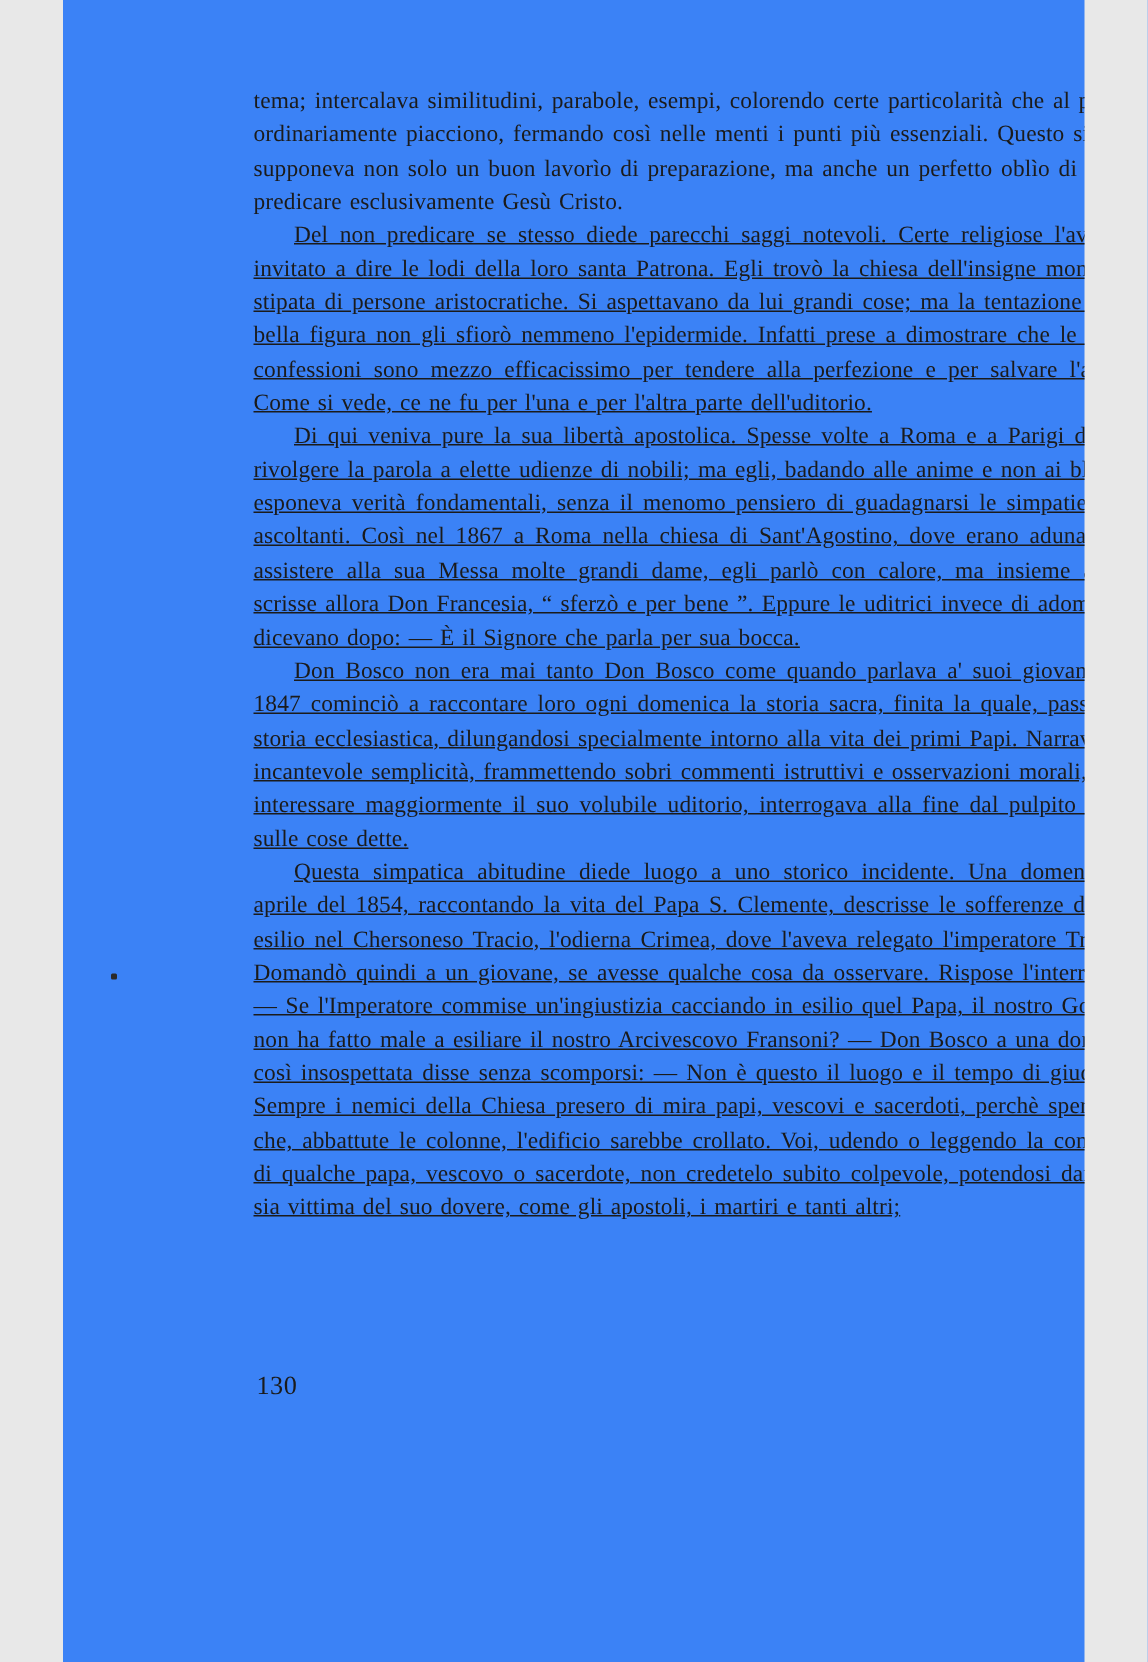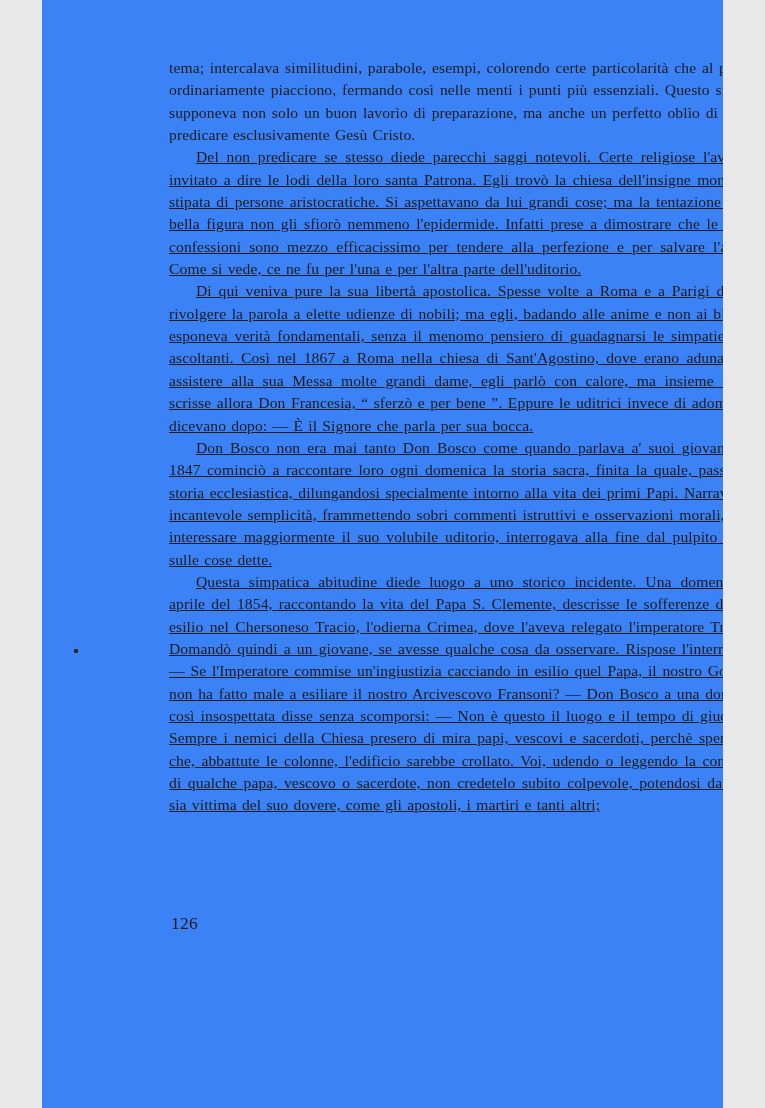--- a/index.html
+++ b/index.html
@@ -62,15 +62,15 @@
   <span class="scan-artifact-dot"></span>
 
   <div class="text-block">
     <p>tema; intercalava similitudini, parabole, esempi, colorendo certe particolarità che al popolo ordinariamente piacciono, fermando così nelle menti i punti più essenziali. Questo sistema supponeva non solo un buon lavorìo di preparazione, ma anche un perfetto oblìo di sè per predicare esclusivamente Gesù Cristo.</p>
     <p class="indent">Del non predicare se stesso diede parecchi saggi notevoli. Certe religiose l'avevano invitato a dire le lodi della loro santa Patrona. Egli trovò la chiesa dell'insigne monastero stipata di persone aristocratiche. Si aspettavano da lui grandi cose; ma la tentazione di far bella figura non gli sfiorò nemmeno l'epidermide. Infatti prese a dimostrare che le buone confessioni sono mezzo efficacissimo per tendere alla perfezione e per salvare l'anima. Come si vede, ce ne fu per l'una e per l'altra parte dell'uditorio.</p>
     <p class="indent">Di qui veniva pure la sua libertà apostolica. Spesse volte a Roma e a Parigi dovette rivolgere la parola a elette udienze di nobili; ma egli, badando alle anime e non ai blasoni, esponeva verità fondamentali, senza il menomo pensiero di guadagnarsi le simpatie degli ascoltanti. Così nel 1867 a Roma nella chiesa di Sant'Agostino, dove erano adunate per assistere alla sua Messa molte grandi dame, egli parlò con calore, ma insieme anche, scrisse allora Don Francesia, “ sferzò e per bene ”. Eppure le uditrici invece di adombrarsi dicevano dopo: — È il Signore che parla per sua bocca.</p>
     <p class="indent">Don Bosco non era mai tanto Don Bosco come quando parlava a' suoi giovani. Nel 1847 cominciò a raccontare loro ogni domenica la storia sacra, finita la quale, passò alla storia ecclesiastica, dilungandosi specialmente intorno alla vita dei primi Papi. Narrava con incantevole semplicità, frammettendo sobri commenti istruttivi e osservazioni morali, e per interessare maggiormente il suo volubile uditorio, interrogava alla fine dal pulpito alcuni sulle cose dette.</p>
     <p class="indent">Questa simpatica abitudine diede luogo a uno storico incidente. Una domenica di aprile del 1854, raccontando la vita del Papa S. Clemente, descrisse le sofferenze del suo esilio nel Chersoneso Tracio, l'odierna Crimea, dove l'aveva relegato l'imperatore Traiano. Domandò quindi a un giovane, se avesse qualche cosa da osservare. Rispose l'interrogato: — Se l'Imperatore commise un'ingiustizia cacciando in esilio quel Papa, il nostro Governo non ha fatto male a esiliare il nostro Arcivescovo Fransoni? — Don Bosco a una domanda così insospettata disse senza scomporsi: — Non è questo il luogo e il tempo di giudicare. Sempre i nemici della Chiesa presero di mira papi, vescovi e sacerdoti, perchè speravano che, abbattute le colonne, l'edificio sarebbe crollato. Voi, udendo o leggendo la condanna di qualche papa, vescovo o sacerdote, non credetelo subito colpevole, potendosi dare che sia vittima del suo dovere, come gli apostoli, i martiri e tanti altri;</p>
   </div>
 
-  <div class="page-number">126</div>
+  <div class="page-number">130</div>
 
 </div>
 
 </body></html>

